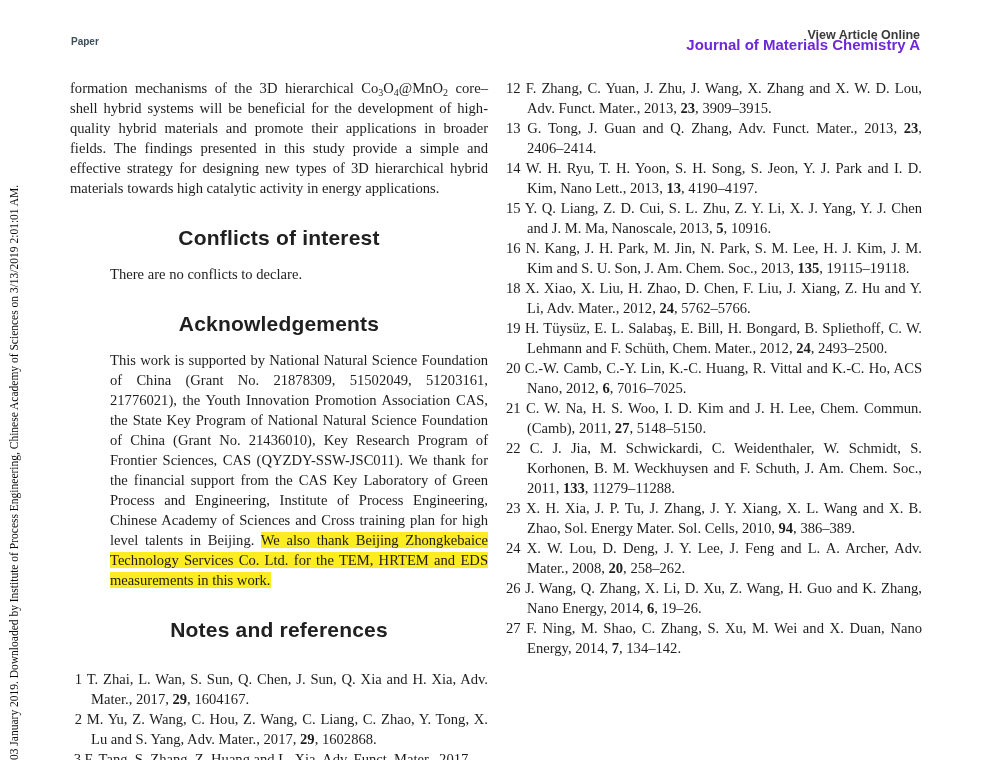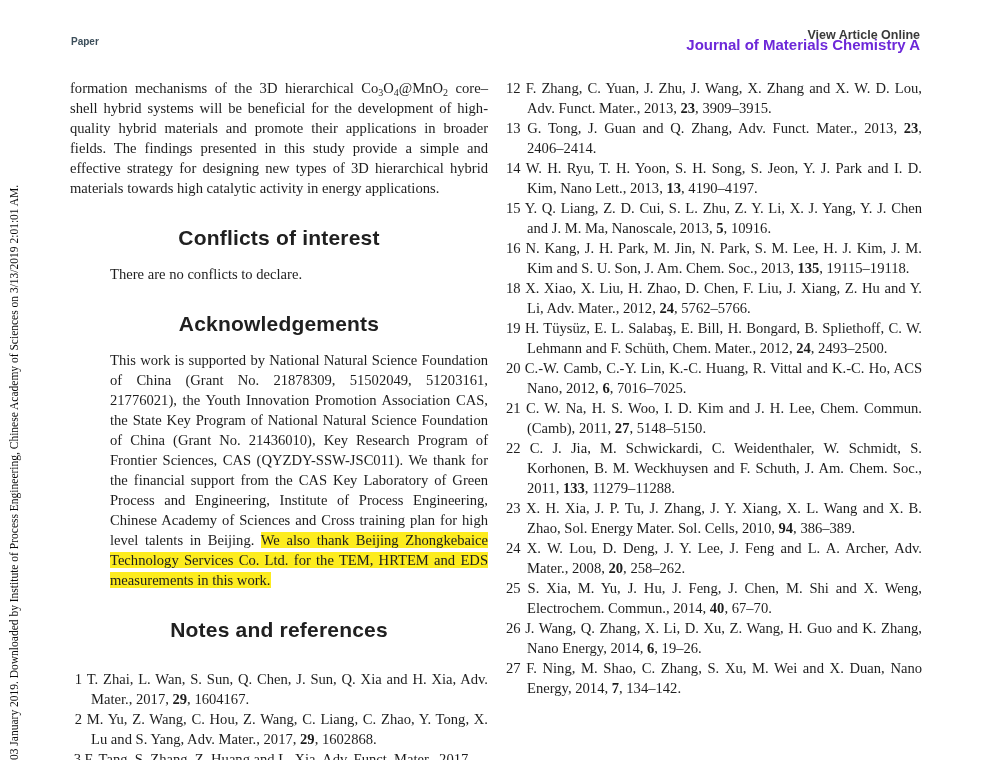--- a/index.html
+++ b/index.html
@@ -105,19 +105,18 @@
         <div class="ref"><span class="ref-num">14 </span><span>W. H. Ryu, T. H. Yoon, S. H. Song, S. Jeon, Y. J. Park and I. D. Kim, </span><span class="rt-i">Nano Lett.</span><span>, 2013, </span><span class="rt-b">13</span><span>, 4190–4197.</span></div>
         <div class="ref"><span class="ref-num">15 </span><span>Y. Q. Liang, Z. D. Cui, S. L. Zhu, Z. Y. Li, X. J. Yang, Y. J. Chen and J. M. Ma, </span><span class="rt-i">Nanoscale</span><span>, 2013, </span><span class="rt-b">5</span><span>, 10916.</span></div>
         <div class="ref"><span class="ref-num">16 </span><span>N. Kang, J. H. Park, M. Jin, N. Park, S. M. Lee, H. J. Kim, J. M. Kim and S. U. Son, </span><span class="rt-i">J. Am. Chem. Soc.</span><span>, 2013, </span><span class="rt-b">135</span><span>, 19115–19118.</span></div>
         <div class="ref"><span class="ref-num">18 </span><span>X. Xiao, X. Liu, H. Zhao, D. Chen, F. Liu, J. Xiang, Z. Hu and Y. Li, </span><span class="rt-i">Adv. Mater.</span><span>, 2012, </span><span class="rt-b">24</span><span>, 5762–5766.</span></div>
         <div class="ref"><span class="ref-num">19 </span><span>H. Tüysüz, E. L. Salabaş, E. Bill, H. Bongard, B. Spliethoff, C. W. Lehmann and F. Schüth, </span><span class="rt-i">Chem. Mater.</span><span>, 2012, </span><span class="rt-b">24</span><span>, 2493–2500.</span></div>
         <div class="ref"><span class="ref-num">20 </span><span>C.-W. Camb, C.-Y. Lin, K.-C. Huang, R. Vittal and K.-C. Ho, </span><span class="rt-i">ACS Nano</span><span>, 2012, </span><span class="rt-b">6</span><span>, 7016–7025.</span></div>
         <div class="ref"><span class="ref-num">21 </span><span>C. W. Na, H. S. Woo, I. D. Kim and J. H. Lee, </span><span class="rt-i">Chem. Commun. (Camb)</span><span>, 2011, </span><span class="rt-b">27</span><span>, 5148–5150.</span></div>
         <div class="ref"><span class="ref-num">22 </span><span>C. J. Jia, M. Schwickardi, C. Weidenthaler, W. Schmidt, S. Korhonen, B. M. Weckhuysen and F. Schuth, </span><span class="rt-i">J. Am. Chem. Soc.</span><span>, 2011, </span><span class="rt-b">133</span><span>, 11279–11288.</span></div>
         <div class="ref"><span class="ref-num">23 </span><span>X. H. Xia, J. P. Tu, J. Zhang, J. Y. Xiang, X. L. Wang and X. B. Zhao, </span><span class="rt-i">Sol. Energy Mater. Sol. Cells</span><span>, 2010, </span><span class="rt-b">94</span><span>, 386–389.</span></div>
         <div class="ref"><span class="ref-num">24 </span><span>X. W. Lou, D. Deng, J. Y. Lee, J. Feng and L. A. Archer, </span><span class="rt-i">Adv. Mater.</span><span>, 2008, </span><span class="rt-b">20</span><span>, 258–262.</span></div>
-        <div class="ref"><span class="ref-num">25 </span><span>S. Xia, M. Yu, J. Hu, J. Feng, J. Chen, M. Shi and X. Weng, </span><span class="rt-i">Electrochem. Commun.</span><span>, 2014, </span><span class="rt-b">40</span><span>, 67–70.</span></div>
         <div class="ref"><span class="ref-num">26 </span><span>J. Wang, Q. Zhang, X. Li, D. Xu, Z. Wang, H. Guo and K. Zhang, </span><span class="rt-i">Nano Energy</span><span>, 2014, </span><span class="rt-b">6</span><span>, 19–26.</span></div>
         <div class="ref"><span class="ref-num">27 </span><span>F. Ning, M. Shao, C. Zhang, S. Xu, M. Wei and X. Duan, </span><span class="rt-i">Nano Energy</span><span>, 2014, </span><span class="rt-b">7</span><span>, 134–142.</span></div>
       </div>
   </div>
 
 </div>
 
 </body></html>

